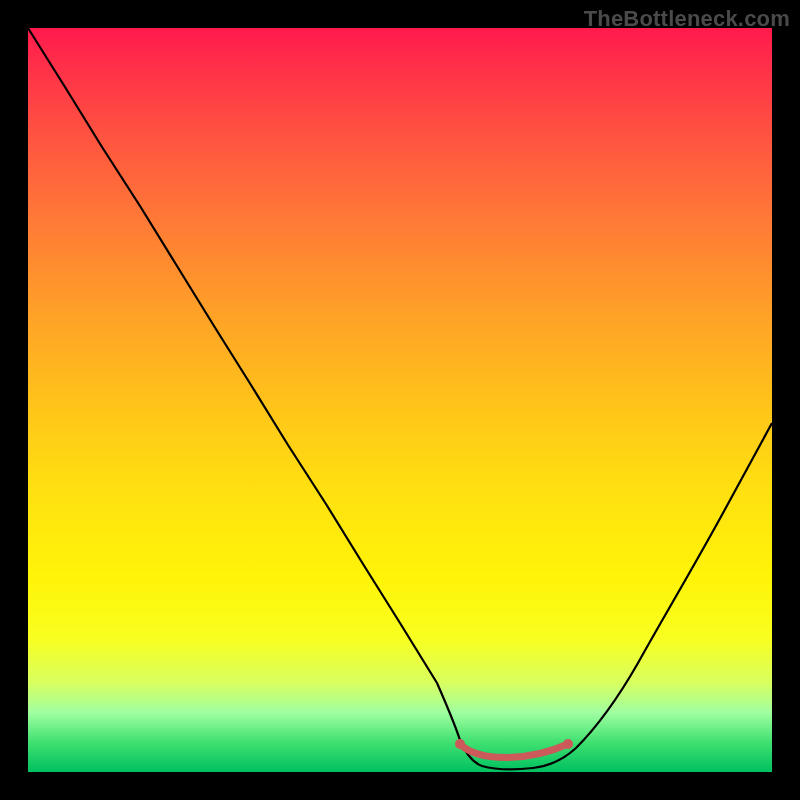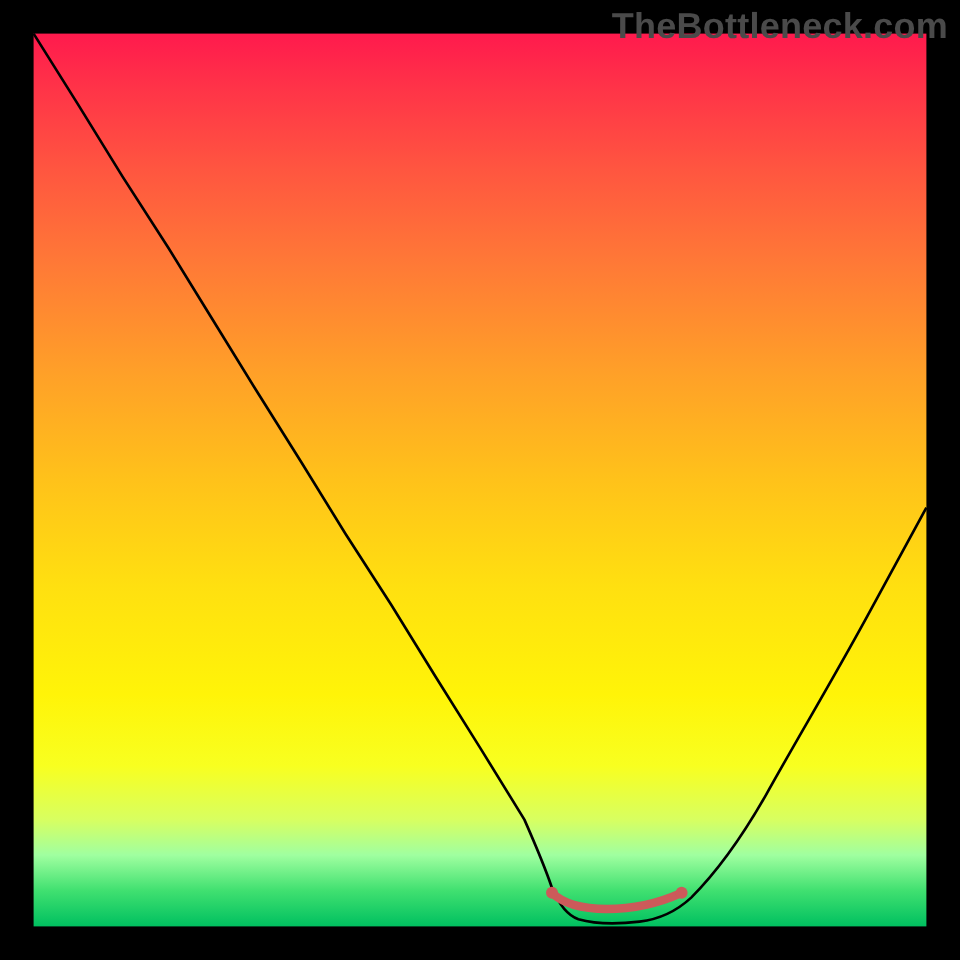--- a/index.html
+++ b/index.html
@@ -21,21 +21,21 @@
       #f8ff20 82%,
       #d8ff60 88%,
       #a0ffa0 92%,
       #40e070 96%,
       #00c060 100%);
   }
   .watermark {
     position: absolute;
     top: 6px; right: 10px;
     font-family: Arial, Helvetica, sans-serif;
-    font-size: 30px;
+    font-size: 22px;
     font-weight: 600;
     color: #4a4a4a;
     letter-spacing: 0.2px;
   }
   svg.curve { position: absolute; left: 0; top: 0; width: 744px; height: 744px; overflow: visible; }
   .curve-path { fill: none; stroke: #000; stroke-width: 2.2; }
   .flat-marker { fill: none; stroke: #cc5a5a; stroke-width: 7; stroke-linecap: round; }
   .end-dot { fill: #cc5a5a; }
 </style>
 </head>

